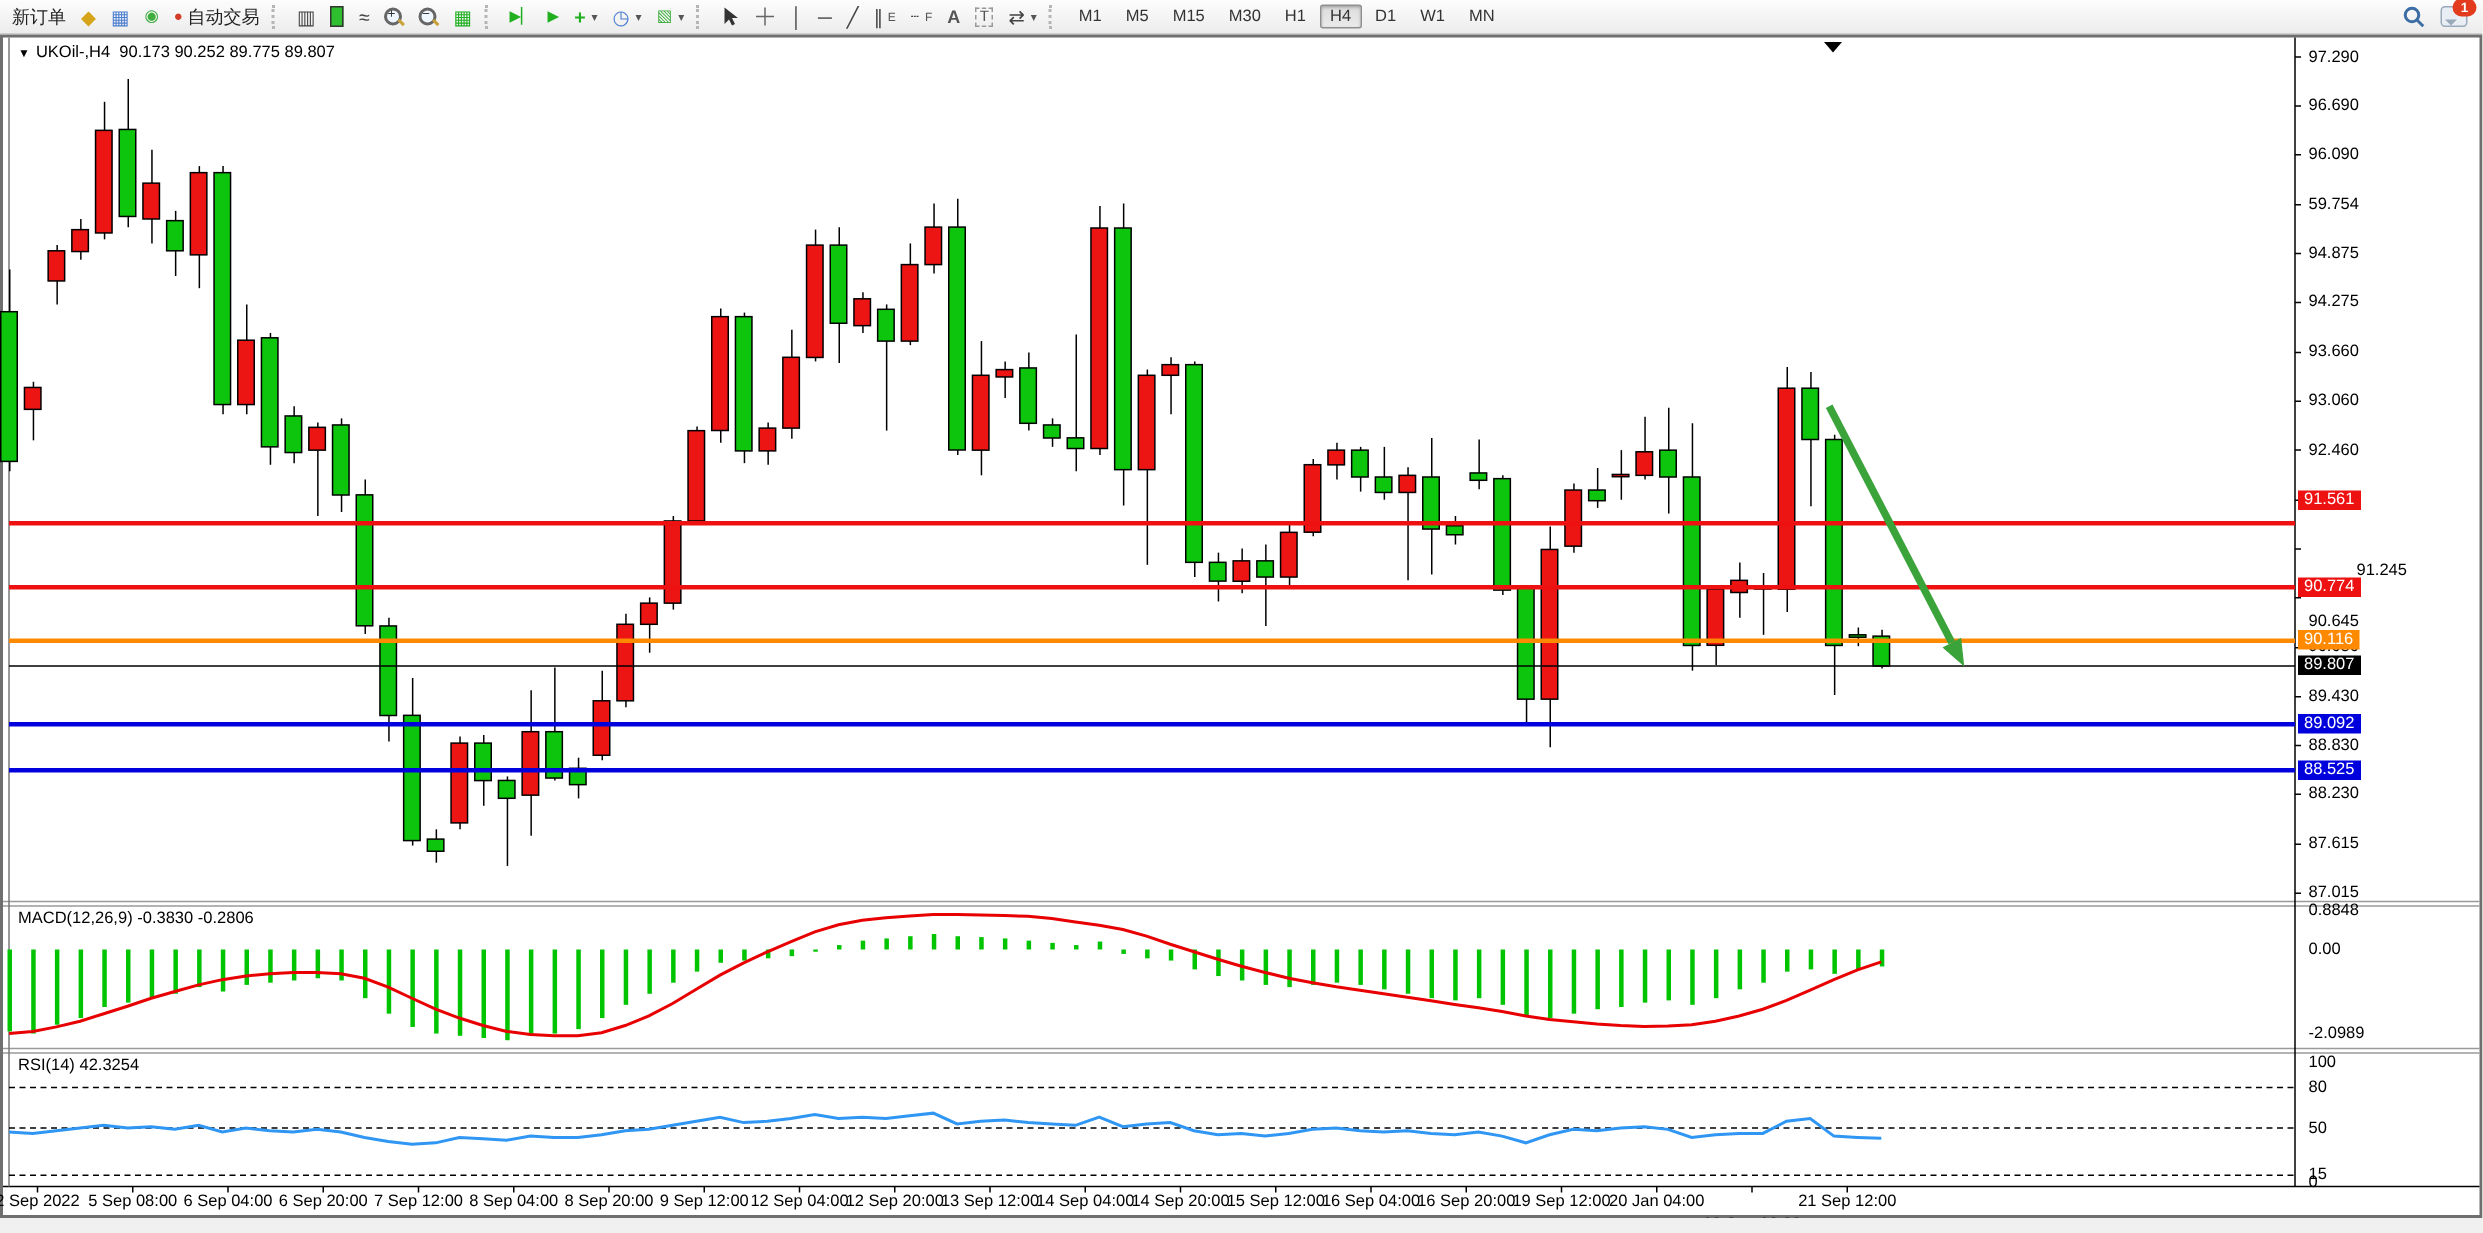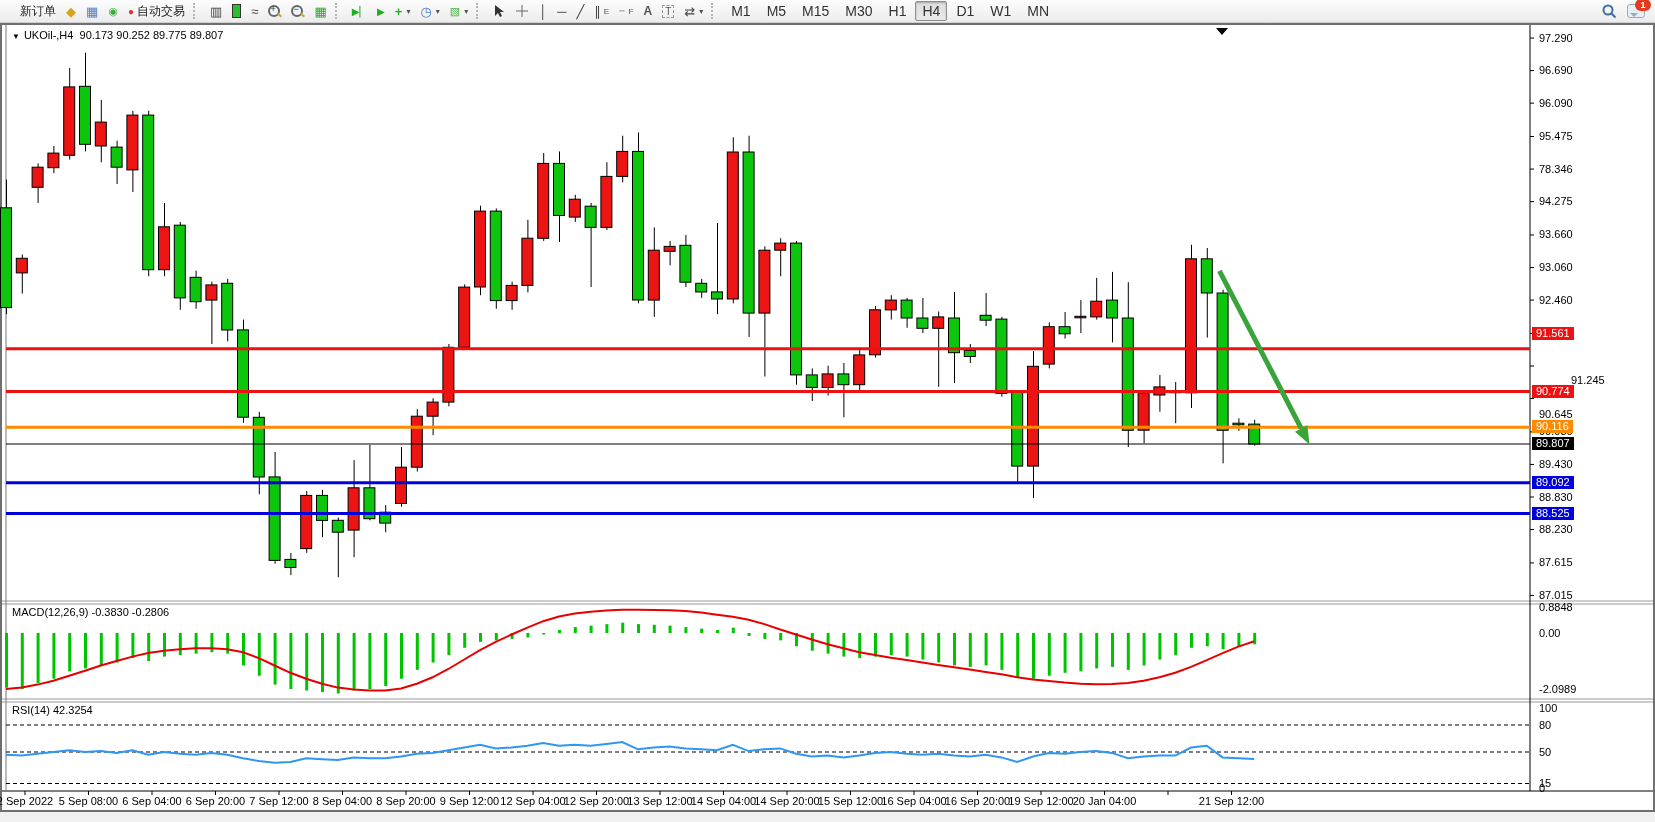--- a/index.html
+++ b/index.html
@@ -3,39 +3,39 @@
 <meta charset="utf-8">
 <style>
   html,body{margin:0;padding:0;}
   body{width:1655px;height:822px;overflow:hidden;background:#f0f0f0;
        font-family:"Liberation Sans",sans-serif;-webkit-font-smoothing:antialiased;}
   #app{position:relative;width:1655px;height:822px;}
 
   
   #toolbar{position:absolute;left:0;top:0;width:1655px;height:23px;
     background:linear-gradient(#fdfdfd,#ececec);border-bottom:1px solid #cfcfcf;
-    display:flex;align-items:center;padding-left:15px;box-sizing:border-box;font-size:12px;color:#222;}
+    display:flex;align-items:center;padding-left:3px;box-sizing:border-box;font-size:12px;color:#222;}
   .tb-btn{height:20px;display:flex;align-items:center;gap:3px;padding:0 4px;border:1px solid transparent;border-radius:2px;cursor:default;white-space:nowrap;}
   .grip{width:7px;height:16px;margin:0 3px;border-left:2px dotted #b5b5b5;}
   .ic{font-size:13px;line-height:13px;display:inline-block;}
   .ic-gold{color:#d6a419;}
   .ic-win{color:#4d7fd0;}
   .ic-sig{color:#3fae3f;font-size:11px;}
   .ic-dot{color:#d43c2a;font-size:10px;}
   .ic-dark{color:#444;}
   .ic-green{color:#1faf1f;}
   .mini-candle{width:7px;height:12px;border:1px solid #333;background:#2ebf2e;display:inline-block;}
   .mag{position:relative;width:13px;height:13px;display:inline-block;}
   .mag .lens{position:absolute;left:0;top:0;width:8px;height:8px;border:2px solid #666;border-radius:50%;background:#eef6ff;}
   .mag .tail{position:absolute;left:9px;top:9px;width:5px;height:2px;background:#caa23a;transform:rotate(45deg);}
   .mag .sign{position:absolute;left:2px;top:-1px;font-size:9px;color:#333;}
   .dd{font-size:8px;color:#555;margin-left:1px;}
   .letter{font-weight:bold;font-size:12px;color:#555;}
   .boxT{border:1px dashed #999;padding:0 2px;font-size:10px;color:#555;}
-  .tf-btn{font-size:14px;color:#333;padding:1px 6px;margin:0 1px;border:1px solid transparent;border-radius:2px;}
+  .tf-btn{font-size:11px;color:#333;padding:1px 6px;margin:0 1px;border:1px solid transparent;border-radius:2px;}
   .tf-btn.active{border:1px solid #8f8f8f;background:linear-gradient(#dcdcdc,#eaeaea);box-shadow:inset 0 1px 2px rgba(0,0,0,.25);}
   #tb-right{margin-left:auto;display:flex;align-items:center;gap:10px;padding-right:10px;}
   .chat{position:relative;width:16px;height:12px;background:#e9eef5;border:1px solid #9ab;border-radius:3px;}
   .chat:after{content:"";position:absolute;left:2px;bottom:-4px;border:4px solid transparent;border-top-color:#9ab;}
   .badge{position:absolute;right:-7px;top:-6px;min-width:12px;height:12px;background:#e23b1e;color:#fff;
          font-size:9px;font-weight:bold;border-radius:7px;display:flex;align-items:center;justify-content:center;padding:0 2px;}
 
   
   #chart-window{position:absolute;left:0;top:23px;width:1655px;height:789px;box-sizing:border-box;
     border:2px solid #6f6f6f;background:#ffffff;}
@@ -504,22 +504,22 @@
     <div class="ov" id="macd-label">
       <span>MACD(12,26,9)</span> <span>-0.3830 -0.2806</span>
     </div>
     <div class="ov" id="rsi-label">
       <span>RSI(14)</span> <span>42.3254</span>
     </div>
     <div id="price-axis">
         <div class="tick-label" style="top: 31.5472px;">97.290</div>
         <div class="tick-label" style="top: 64.0973px;">96.690</div>
         <div class="tick-label" style="top: 96.6472px;">96.090</div>
-        <div class="tick-label" style="top: 130.011px;">95.475</div>
-        <div class="tick-label" style="top: 162.561px;">78.346</div>
+        <div class="tick-label" style="top: 130.011px;">59.754</div>
+        <div class="tick-label" style="top: 162.561px;">94.875</div>
         <div class="tick-label" style="top: 195.111px;">94.275</div>
         <div class="tick-label" style="top: 228.475px;">93.660</div>
         <div class="tick-label" style="top: 261.025px;">93.060</div>
         <div class="tick-label" style="top: 293.575px;">92.460</div>
         <div class="tick-label" style="top: 326.938px;">91.845</div>
         <div class="tick-label" style="top: 374px; margin-left: 32px;">91.245</div>
         <div class="tick-label" style="top: 392.038px; margin-top: 16px;">90.645</div>
         <div class="tick-label" style="top: 425.402px;">90.030</div>
         <div class="tick-label" style="top: 457.952px;">89.430</div>
         <div class="tick-label" style="top: 490.502px;">88.830</div>

